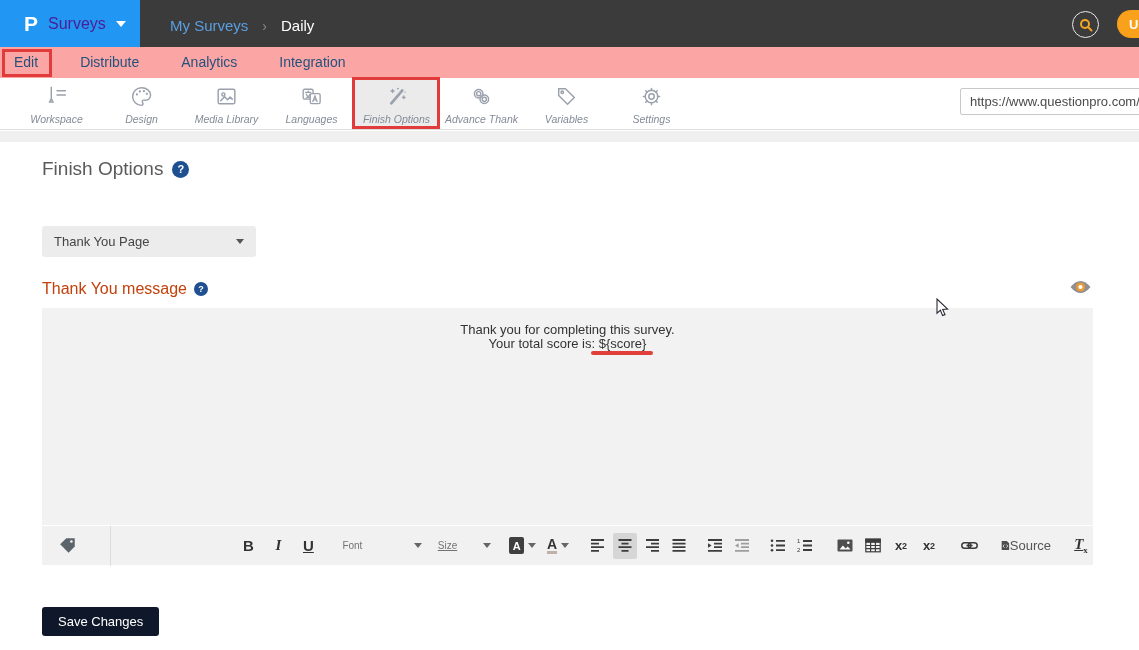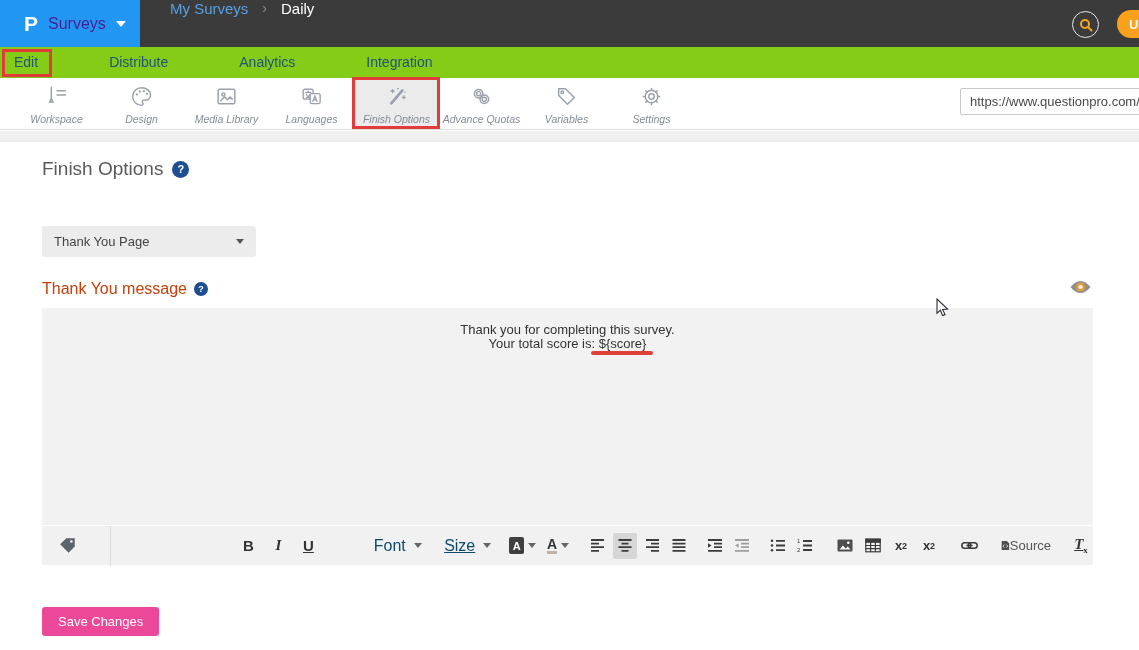--- a/index.html
+++ b/index.html
@@ -8,33 +8,33 @@
   #app { position:relative; width:1139px; height:650px; background:#fff; }
 
   
   .topbar { position:absolute; left:0; top:0; width:1139px; height:47px; background:#3b3b3b; overflow:hidden; }
   .brand { position:absolute; left:0; top:0; width:140px; height:47px; background:#2196f3;
            display:flex; align-items:center; padding-left:24px; cursor:pointer; }
   .brand .logo { color:#fff; font-weight:bold; font-size:21px; line-height:1; margin-right:10px; }
   .brand .brand-label { color:#4c1d95; font-size:16px; }
   .caret-down { width:0; height:0; border-left:5px solid transparent; border-right:5px solid transparent;
                 border-top:6px solid #fff; margin-left:10px; }
-  .breadcrumb { position:absolute; left:170px; top:0; height:34px; display:flex; align-items:flex-start; font-size:15px; }
+  .breadcrumb { position:absolute; left:170px; top:0; height:34px; display:flex; align-items:flex-end; font-size:15px; }
   .breadcrumb .parent { color:#5a9fe0; cursor:pointer; }
   .breadcrumb .sep { color:#8a8a8a; margin:0 14px; font-size:14px; }
   .breadcrumb .current { color:#fff; }
   .search-btn { position:absolute; left:1072px; top:11px; width:27px; height:27px; border:1.5px solid #e8e8e8;
                 border-radius:50%; display:flex; align-items:center; justify-content:center; cursor:pointer; }
   .upgrade-btn { position:absolute; left:1117px; top:10px; height:28px; width:70px; background:#f9a11b;
                  border:none; border-radius:14px; color:#fff; font-size:13px; font-weight:bold;
                  text-align:left; padding-left:12px; cursor:pointer; }
 
   
-  .tabs { position:absolute; left:0; top:47px; width:1139px; height:31px; background:#84cc16;
-          display:flex; align-items:center; padding-left:14px;gap:29px; }
+  .tabs { position:absolute; left:0; top:47px; width:1139px; height:31px; background:#fca5a5;
+          display:flex; align-items:center; padding-left:14px; }
   .tab { font-size:14px; color:#23527c; margin-right:42px; cursor:pointer; padding:4px 0 6px; }
   .tab.active { border-bottom:2px solid #2196f3; padding-bottom:4px; }
 
   
   .ribbon { position:absolute; left:0; top:78px; width:1139px; height:52px; background:#fff;
             border-bottom:1px solid #ddd; display:flex; padding-left:14px; }
   .ribbon-item { width:85px; height:51px; display:flex; flex-direction:column; align-items:center;
                  justify-content:center; cursor:pointer;font-style:italic; }
   .ribbon-item.active { background:#ebebeb; }
   .ribbon-item .ric { height:26px; display:flex; align-items:flex-end; justify-content:center; }
@@ -72,35 +72,35 @@
                     border-top:1px solid #fff; display:flex; align-items:center; padding-left:14px; }
   .tbtn { display:flex; align-items:center; justify-content:center; min-width:24px; height:26px;
           cursor:pointer; color:#333; border-radius:2px; }
   .tbtn.activebtn { background:#d6d6d6; }
   .tbtn.disabled { opacity:.45; cursor:default; }
   .tsep { width:1px; height:40px; background:#dcdcdc; margin-left:30px; }
   .tspacer { width:136px; }
   .b-bold { font-weight:bold; font-size:15px; }
   .b-italic { font-style:italic; font-family:"Liberation Serif", serif; font-size:15px; font-weight:bold; }
   .b-under { text-decoration:underline; font-size:15px; font-weight:bold; }
-  .tb-dd { display:flex; align-items:center; font-size:16px; color:#0c4a6e; cursor:pointer; height:26px;text-align:right; }
+  .tb-dd { display:flex; align-items:center; font-size:10px; color:#737373; cursor:pointer; height:26px; }
   .tb-dd .ddc { width:0; height:0; border-left:4px solid transparent; border-right:4px solid transparent;
                 border-top:5px solid #666; margin-left:8px; }
   .bg-swatch { width:17px; height:17px; background:#3f3f3f; border-radius:2px; color:#fff; font-size:11px;
                font-weight:bold; display:flex; align-items:center; justify-content:center; }
   .color-a { font-size:14px; font-weight:bold; color:#333; line-height:12px; display:inline-block; }
   .color-a .bar { display:block; height:3px; background:#bfb0a8; margin-top:1px; }
   .sub-sup { font-size:13px; font-weight:bold; color:#333; }
   .sub-sup sub, .sub-sup sup { font-size:9px; }
   .src-label { font-size:13px; color:#555; }
   .rf { font-family:"Liberation Serif", serif; font-style:italic; font-weight:bold; font-size:15px;
         text-decoration:underline; color:#333; }
   .rf sub { font-size:9px; text-decoration:none; font-style:normal; }
 
-  .save-btn { position:absolute; left:42px; top:465px; height:29px; background:#ec4899; color:#fff;
+  .save-btn { position:absolute; left:42px; top:465px; height:29px; background:#0f172a; color:#fff;
               border:none; border-radius:3px; font-size:13px; padding:0 16px; cursor:pointer;
               font-family:"Liberation Sans", sans-serif; }
 
   
   .ann { position:absolute; border:3px solid #e23b3b; pointer-events:none; }
   .ann-underline { position:absolute; background:#e0403a; border-radius:2px; pointer-events:none; }
   .cursor-arrow { position:absolute; pointer-events:none; }
 
   svg { display:block; }
 </style>
@@ -200,21 +200,21 @@
 
     <div class="ribbon-item">
       <span class="ric">
         <svg width="25" height="25" viewBox="0 0 24 24" fill="none" stroke="#9aa1ac" stroke-width="1.4">
           <circle cx="9.3" cy="9.3" r="4.1"></circle>
           <circle cx="14.7" cy="14.7" r="4.1"></circle>
           <circle cx="9.3" cy="9.3" r="2"></circle>
           <circle cx="14.7" cy="14.7" r="2"></circle>
         </svg>
       </span>
-      <span class="rlabel">Advance Quotas</span>
+      <span class="rlabel">Advance Thank</span>
     </div>
 
     <div class="ribbon-item">
       <span class="ric">
         <svg width="25" height="25" viewBox="0 0 24 24" fill="none" stroke="#9aa1ac" stroke-width="1.4" stroke-linejoin="round">
           <path d="M4.5 4.5 h6.5 l8.5 8.5 -6.5 6.5 -8.5-8.5 z"></path>
           <circle cx="7.9" cy="7.9" r="1.2"></circle>
         </svg>
       </span>
       <span class="rlabel">Variables</span>

